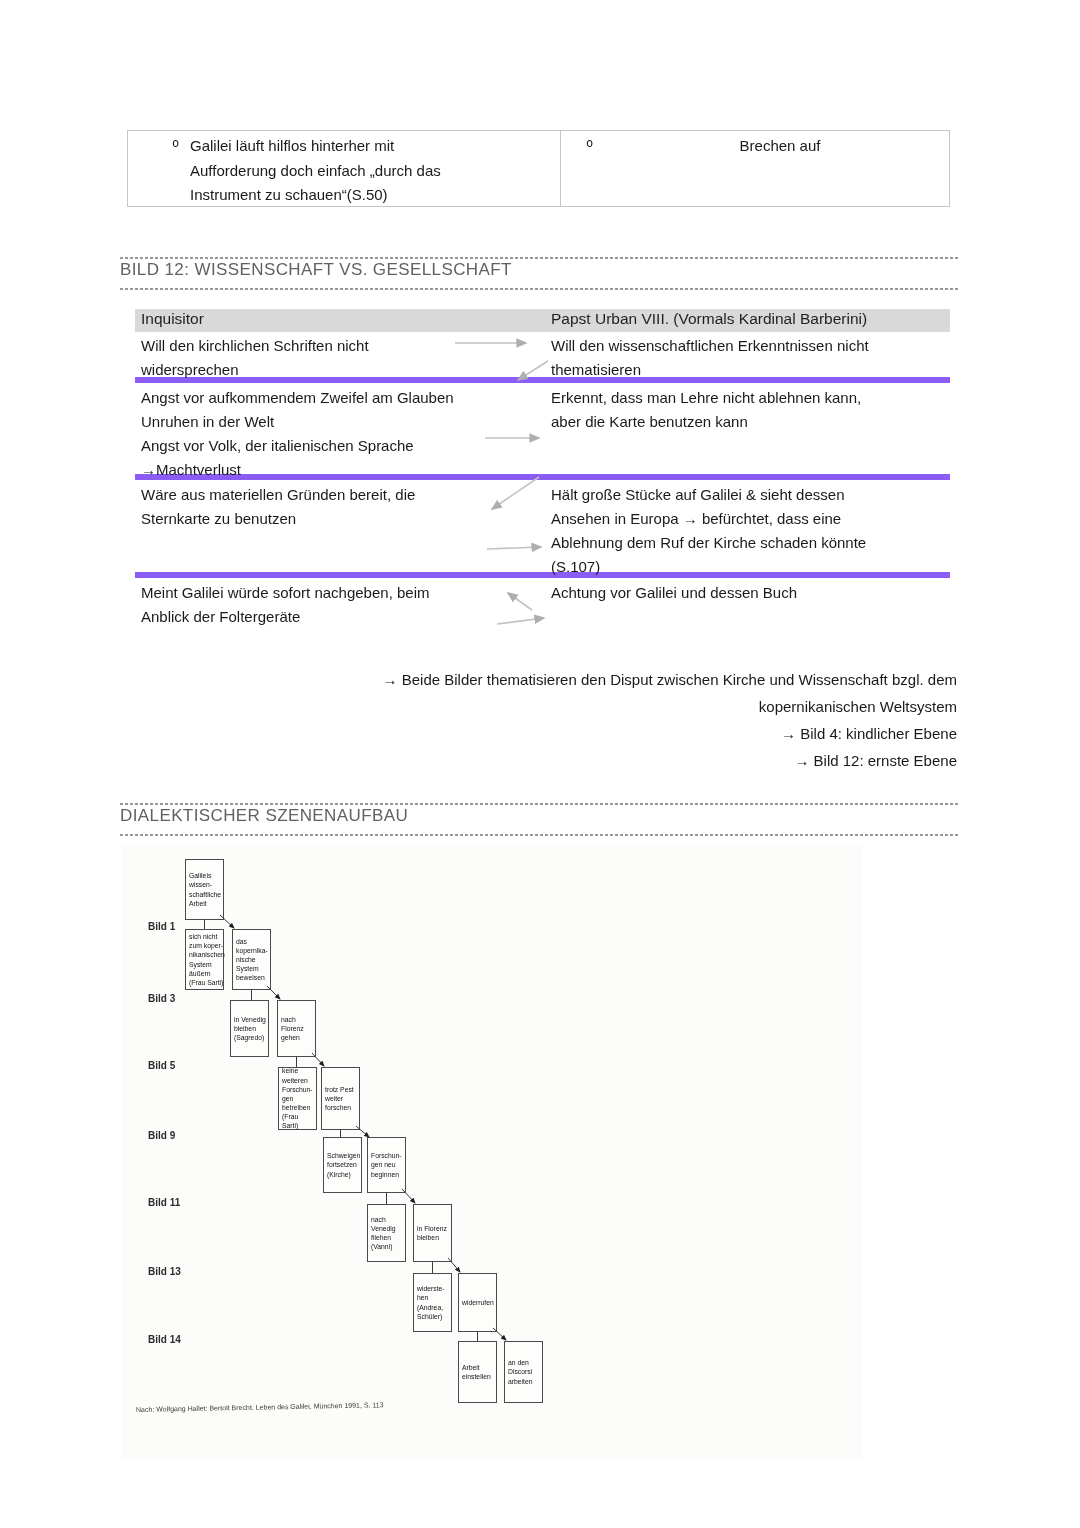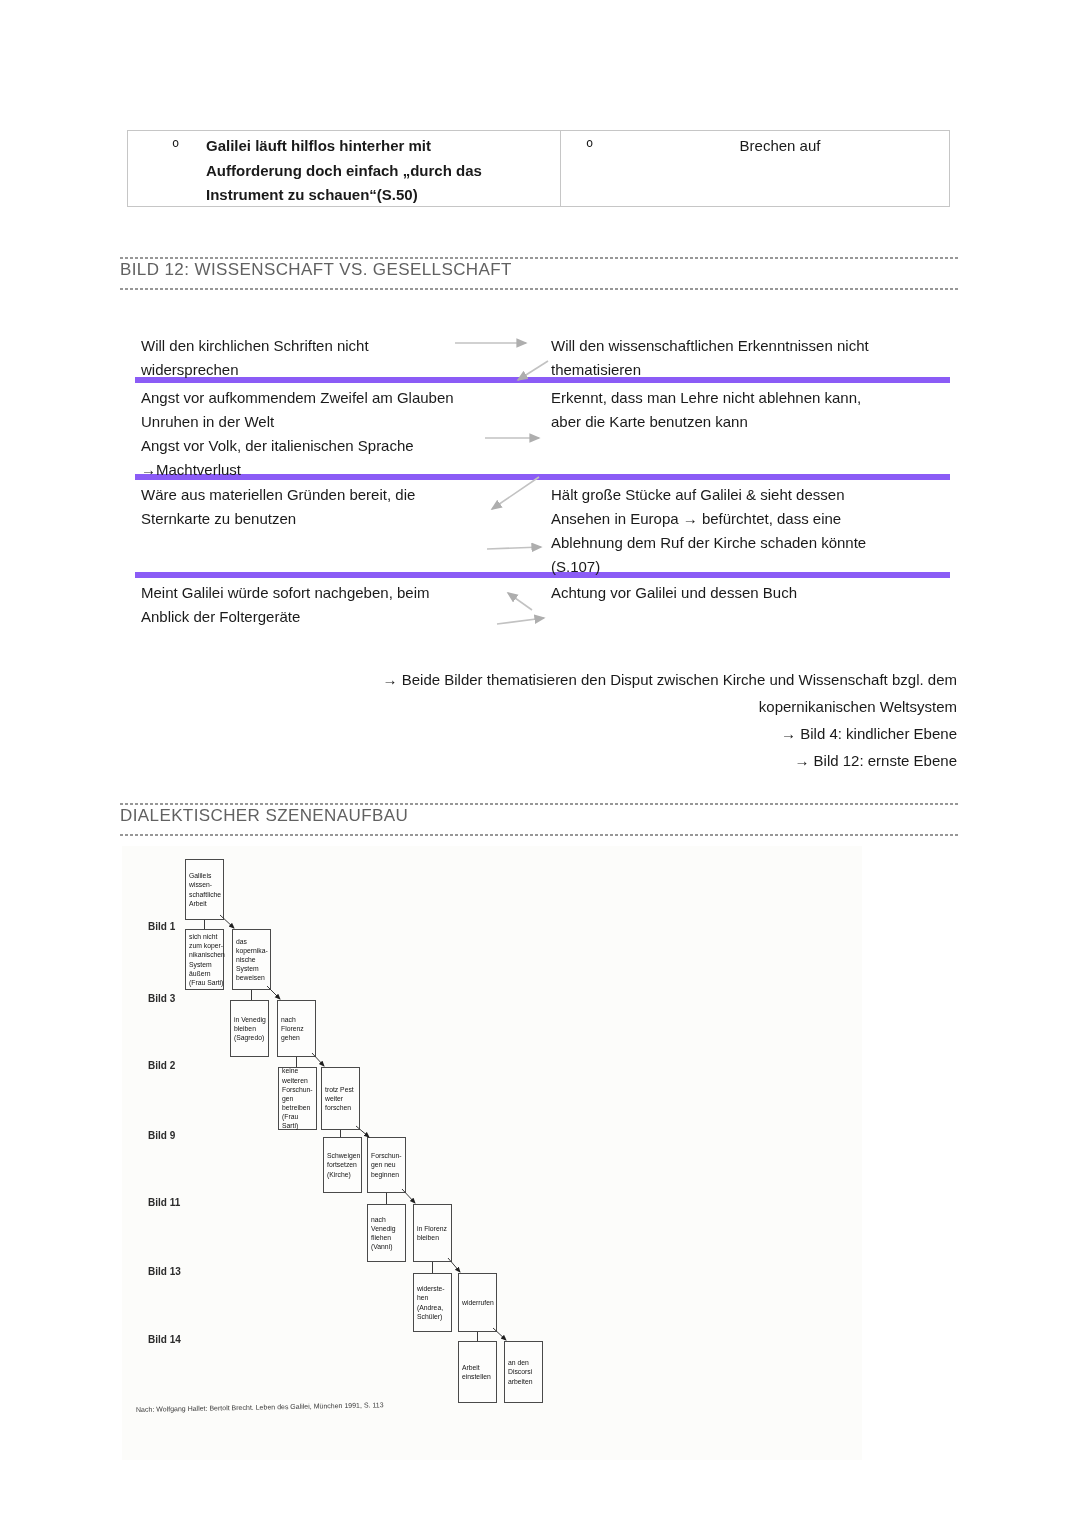--- a/index.html
+++ b/index.html
@@ -18,21 +18,21 @@
   .frag-cell.r{flex:1;}
   .frag-bullet{
     position:absolute;top:5px;font-family:"DejaVu Sans Mono",monospace;
     font-size:12px;color:#1a1a1a;
   }
   .frag-text{
     position:absolute;top:3px;font-size:15px;line-height:24.5px;
     white-space:pre-line;color:#1a1a1a;
   }
   .frag-cell.l .frag-bullet{left:44px;}
-  .frag-cell.l .frag-text{left:78px;width:345px;font-weight:bold;}
+  .frag-cell.l .frag-text{left:62px;width:345px;}
   .frag-cell.r .frag-bullet{left:25px;}
   .frag-cell.r .frag-text{left:59px;width:320px;text-align:center;}
 
   
   .dashrule{
     position:absolute;left:120px;width:838px;height:2px;
     background:repeating-linear-gradient(90deg,#979797 0 3px,transparent 3px 5px);
   }
   .sec-title{
     position:absolute;left:120px;width:838px;
@@ -96,20 +96,24 @@
     <div class="frag-cell r">
       <span class="frag-bullet">o</span>
       <div class="frag-text">Brechen auf</div>
     </div>
   </div>
 
   <div class="dashrule" style="top:257px"></div>
   <div class="sec-title" style="top:260px">BILD 12: WISSENSCHAFT VS. GESELLSCHAFT</div>
   <div class="dashrule" style="top:288px"></div>
 
+  <div class="cmp cmp-head" style="position:absolute;">
+    <span class="hl">Inquisitor</span>
+    <span class="hr">Papst Urban VIII. (Vormals Kardinal Barberini)</span>
+  </div>
 
   <div class="cmp-row bb" style="top:331px;height:52px">
     <div class="cell cl">Will den kirchlichen Schriften nicht
 widersprechen</div>
     <div class="cell cr">Will den wissenschaftlichen Erkenntnissen nicht
 thematisieren</div>
   </div>
   <div class="cmp-row bb" style="top:383px;height:97px">
     <div class="cell cl">Angst vor aufkommendem Zweifel am Glauben
 Unruhen in der Welt
@@ -138,21 +142,21 @@
 → Bild 12: ernste Ebene</div>
 
   <div class="dashrule" style="top:803px"></div>
   <div class="sec-title" style="top:806px">DIALEKTISCHER SZENENAUFBAU</div>
   <div class="dashrule" style="top:834px"></div>
 
   <div class="scan-bg"></div>
 
   <div class="bild-label" style="top:921px">Bild 1</div>
   <div class="bild-label" style="top:993px">Bild 3</div>
-  <div class="bild-label" style="top:1060px">Bild 2</div>
+  <div class="bild-label" style="top:1060px">Bild 5</div>
   <div class="bild-label" style="top:1130px">Bild 9</div>
   <div class="bild-label" style="top:1197px">Bild 11</div>
   <div class="bild-label" style="top:1266px">Bild 13</div>
   <div class="bild-label" style="top:1334px">Bild 14</div>
 
   <div class="db" style="left:185px;top:859px;height:61px">Galileis
 wissen-
 schaftliche
 Arbeit</div>
   <div class="db" style="left:185px;top:929px;height:61px">sich nicht

